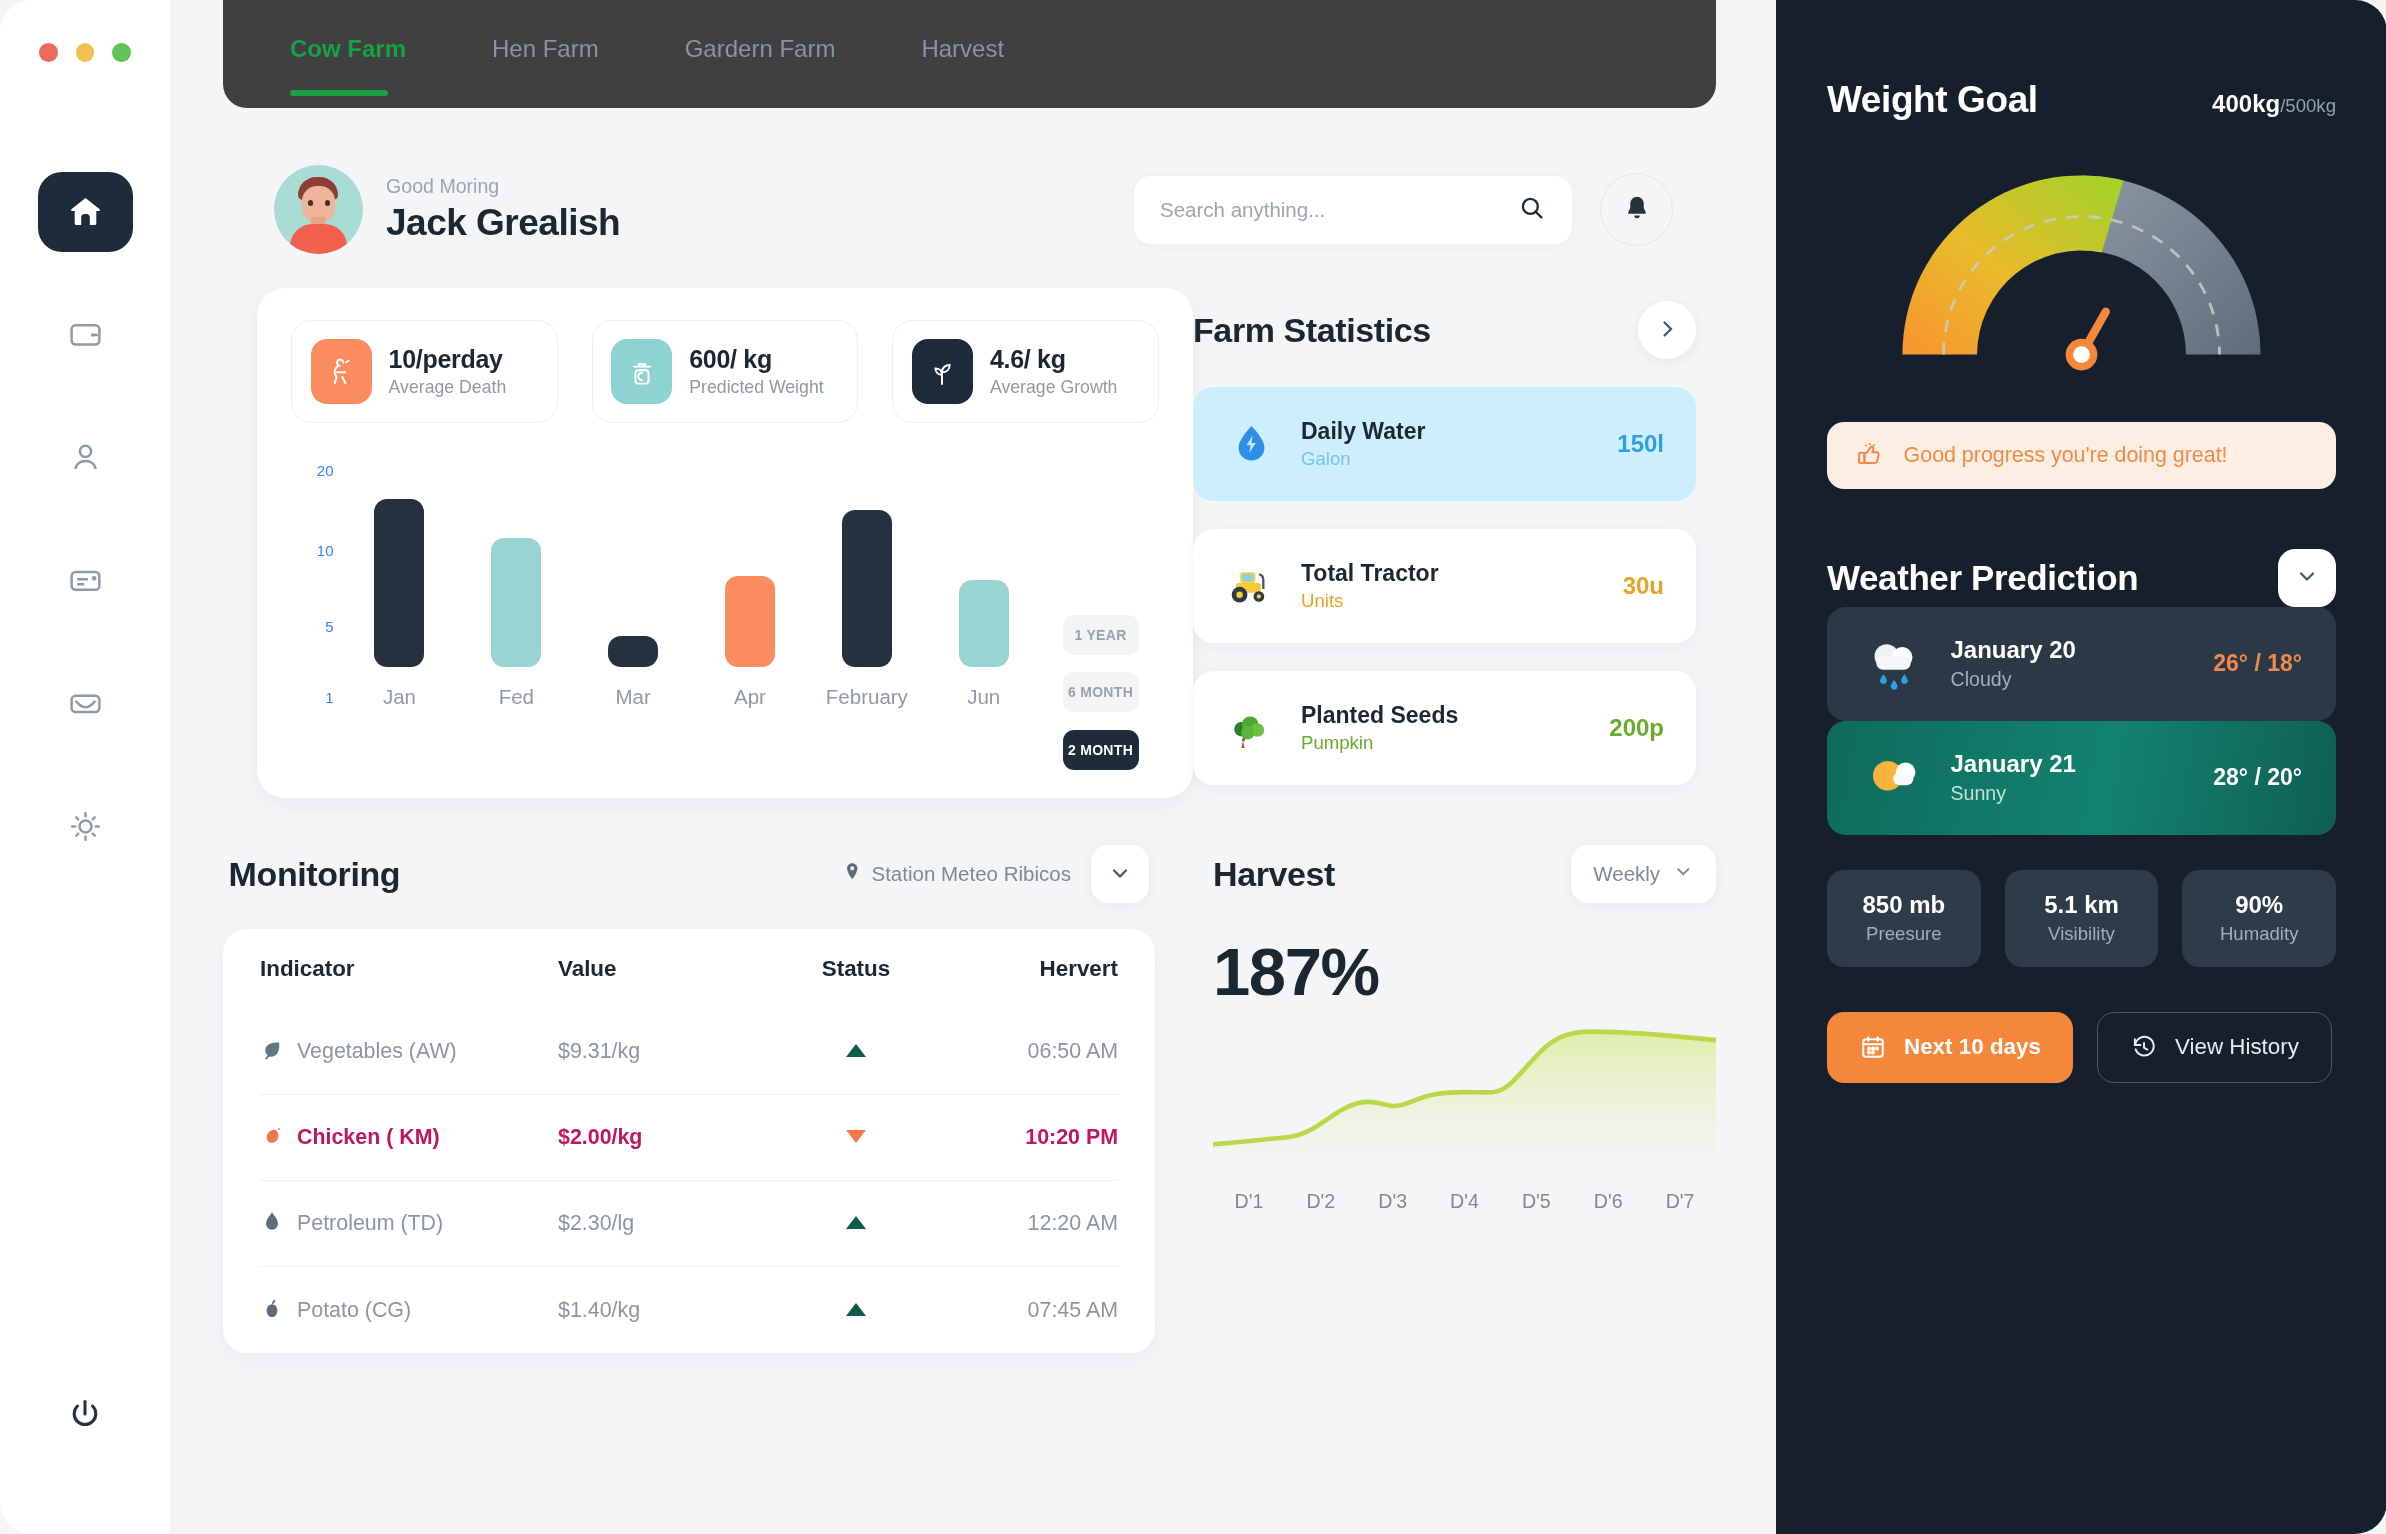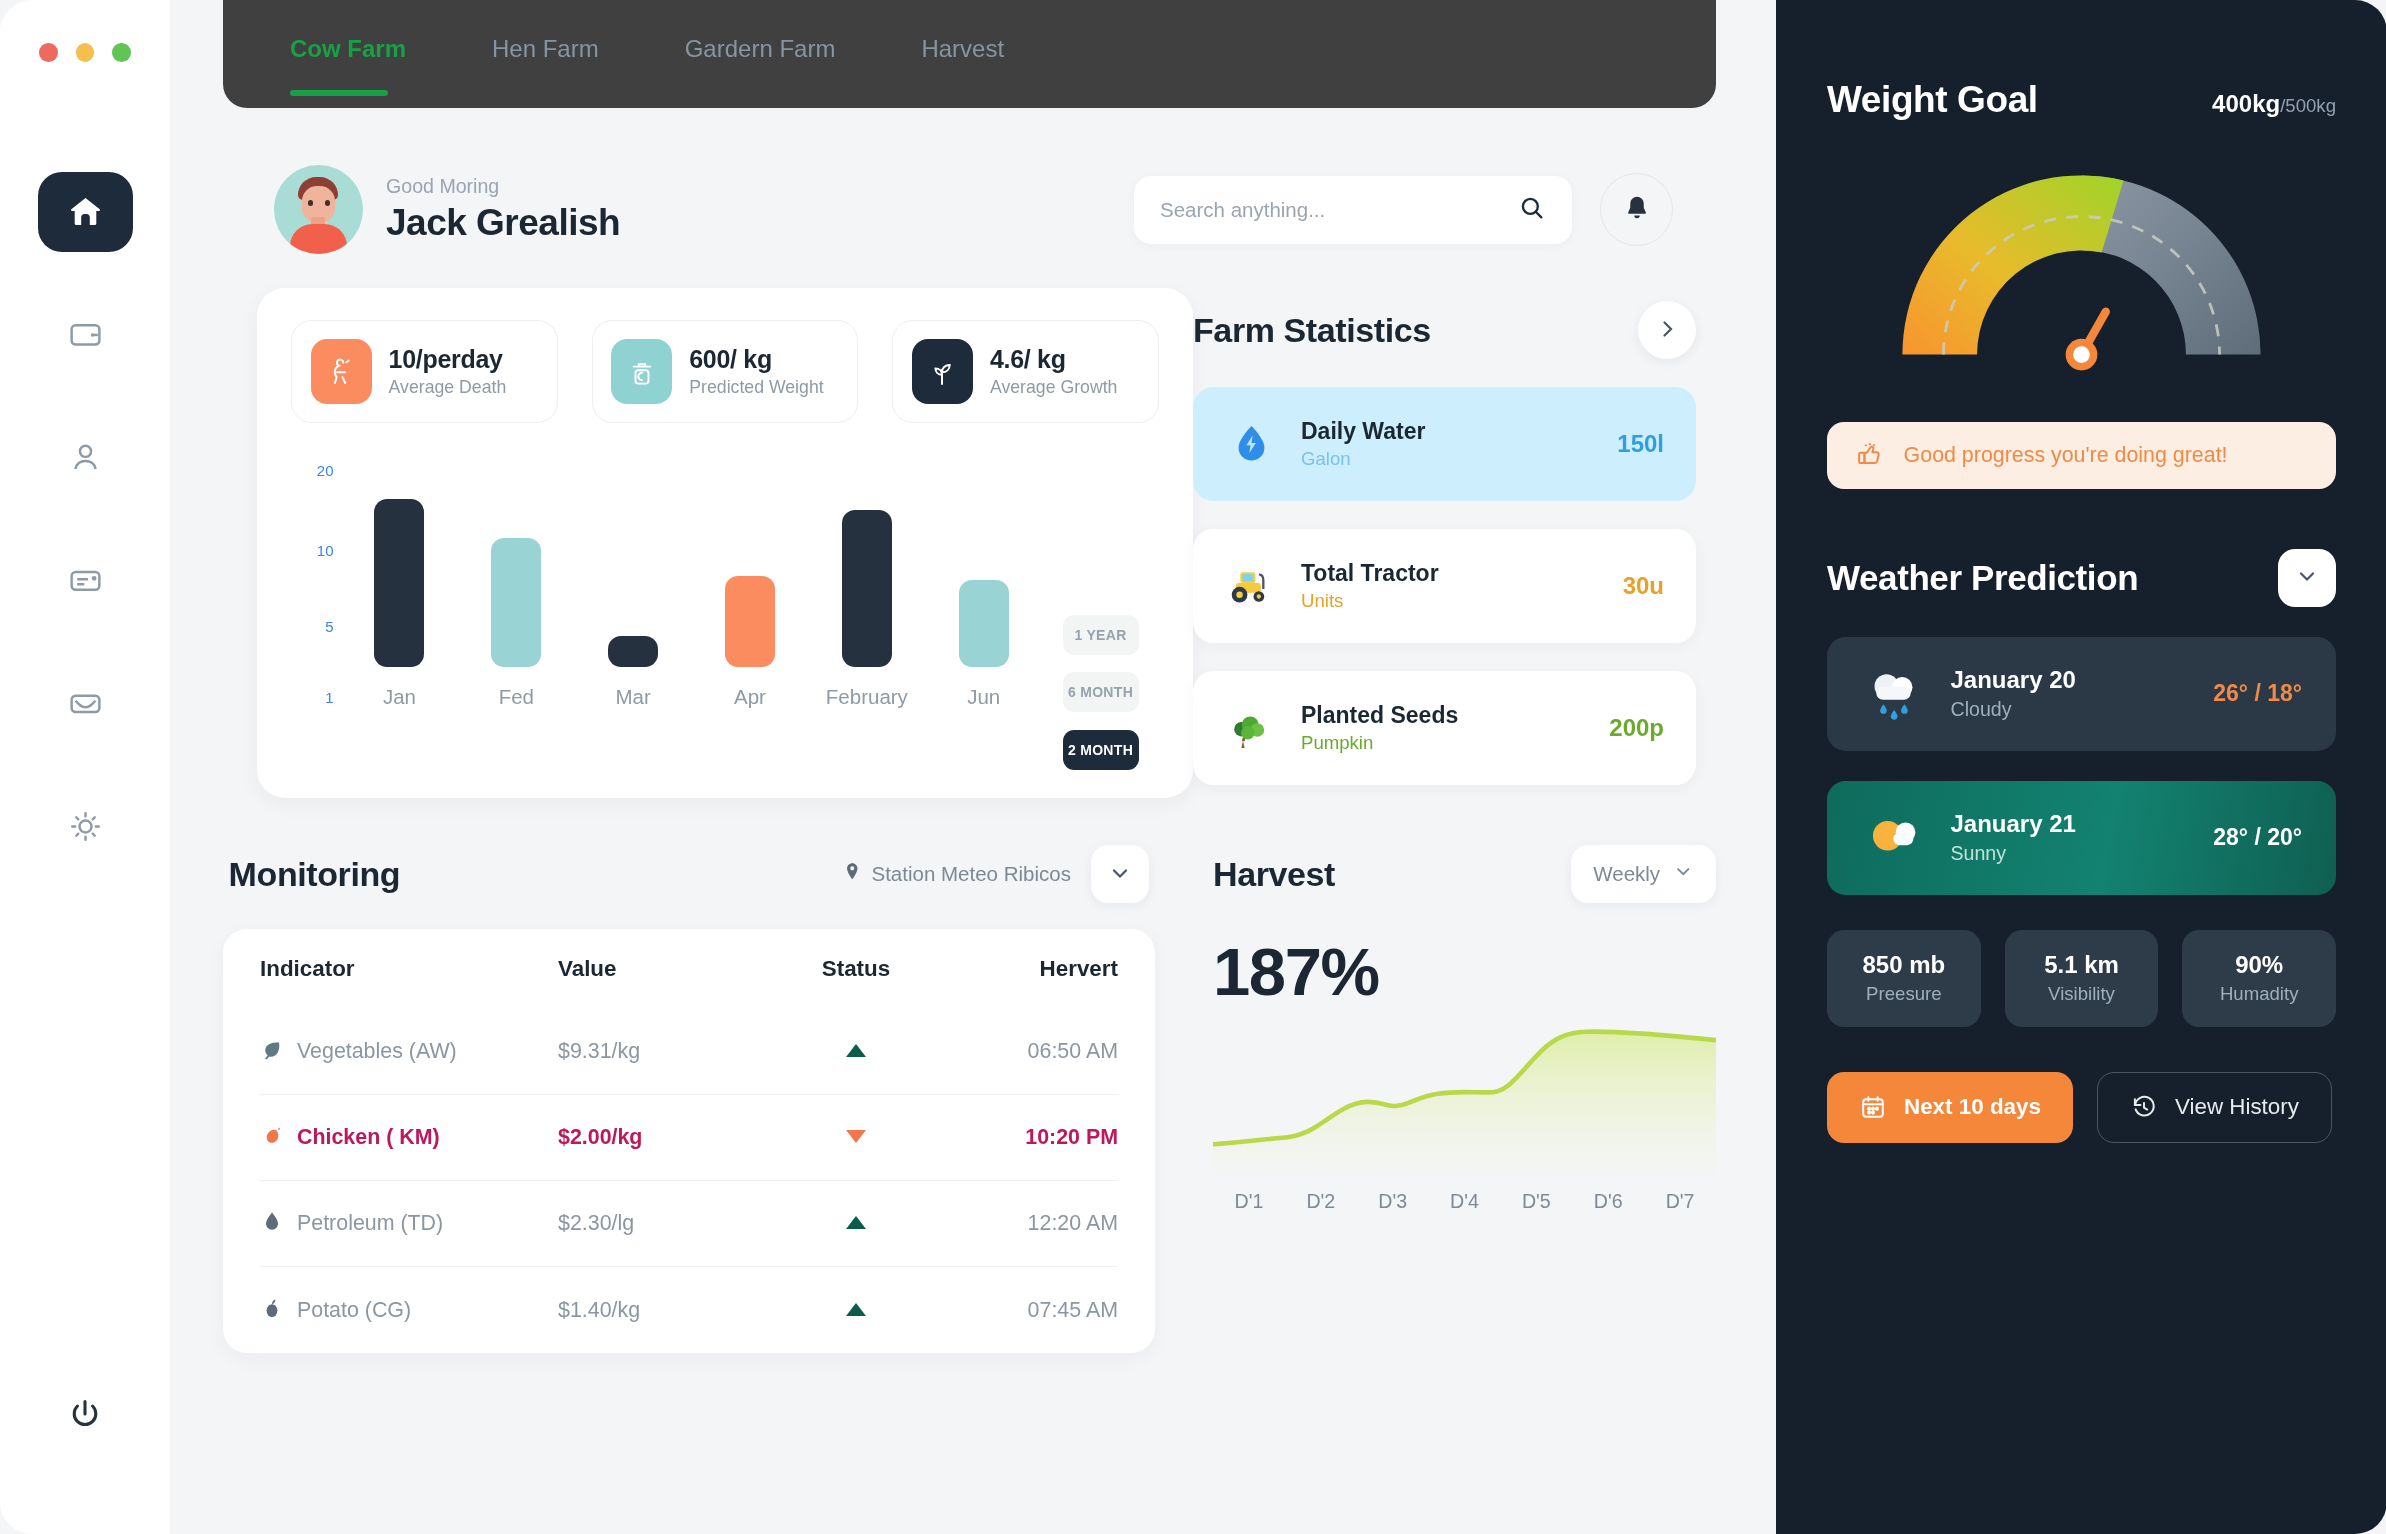--- a/index.html
+++ b/index.html
@@ -254,21 +254,21 @@
   .progress-pill span { font-size:21.4px; color:#f08a46; }
 
   .wp-head { display:flex; align-items:center; margin-top:60px; }
   .wp-title { font-size:35px; font-weight:bold; color:#ffffff; letter-spacing:-0.4px; }
   .wp-caret {
     margin-left:auto; width:58px; height:58px; border-radius:17px; background:#ffffff;
     display:flex; align-items:center; justify-content:center; color:#46566a;
   }
 
   .wrow {
-    margin-top:30px; height:114px; border-radius:18.6px;
+    height:114px; border-radius:18.6px;
     display:flex; align-items:center; padding:0 34px;
     background:#2b3845;
   }
   .wrow.sunny { background:linear-gradient(100deg,#0e6b5c 0%,#138270 55%,#0f5f52 100%); }
   .w-ic { width:69px; flex:0 0 69px; display:flex; align-items:center; justify-content:center; }
   .w-tx { margin-left:20.5px; }
   .w-date { font-size:24px; font-weight:bold; color:#ffffff; }
   .w-cond { font-size:19.6px; color:#9fb0bd; margin-top:3.7px; }
   .wrow.sunny .w-cond { color:#bfe3d8; }
   .w-temp { margin-left:auto; font-size:23px; font-weight:bold; color:#ef8a4a; white-space:nowrap; }

